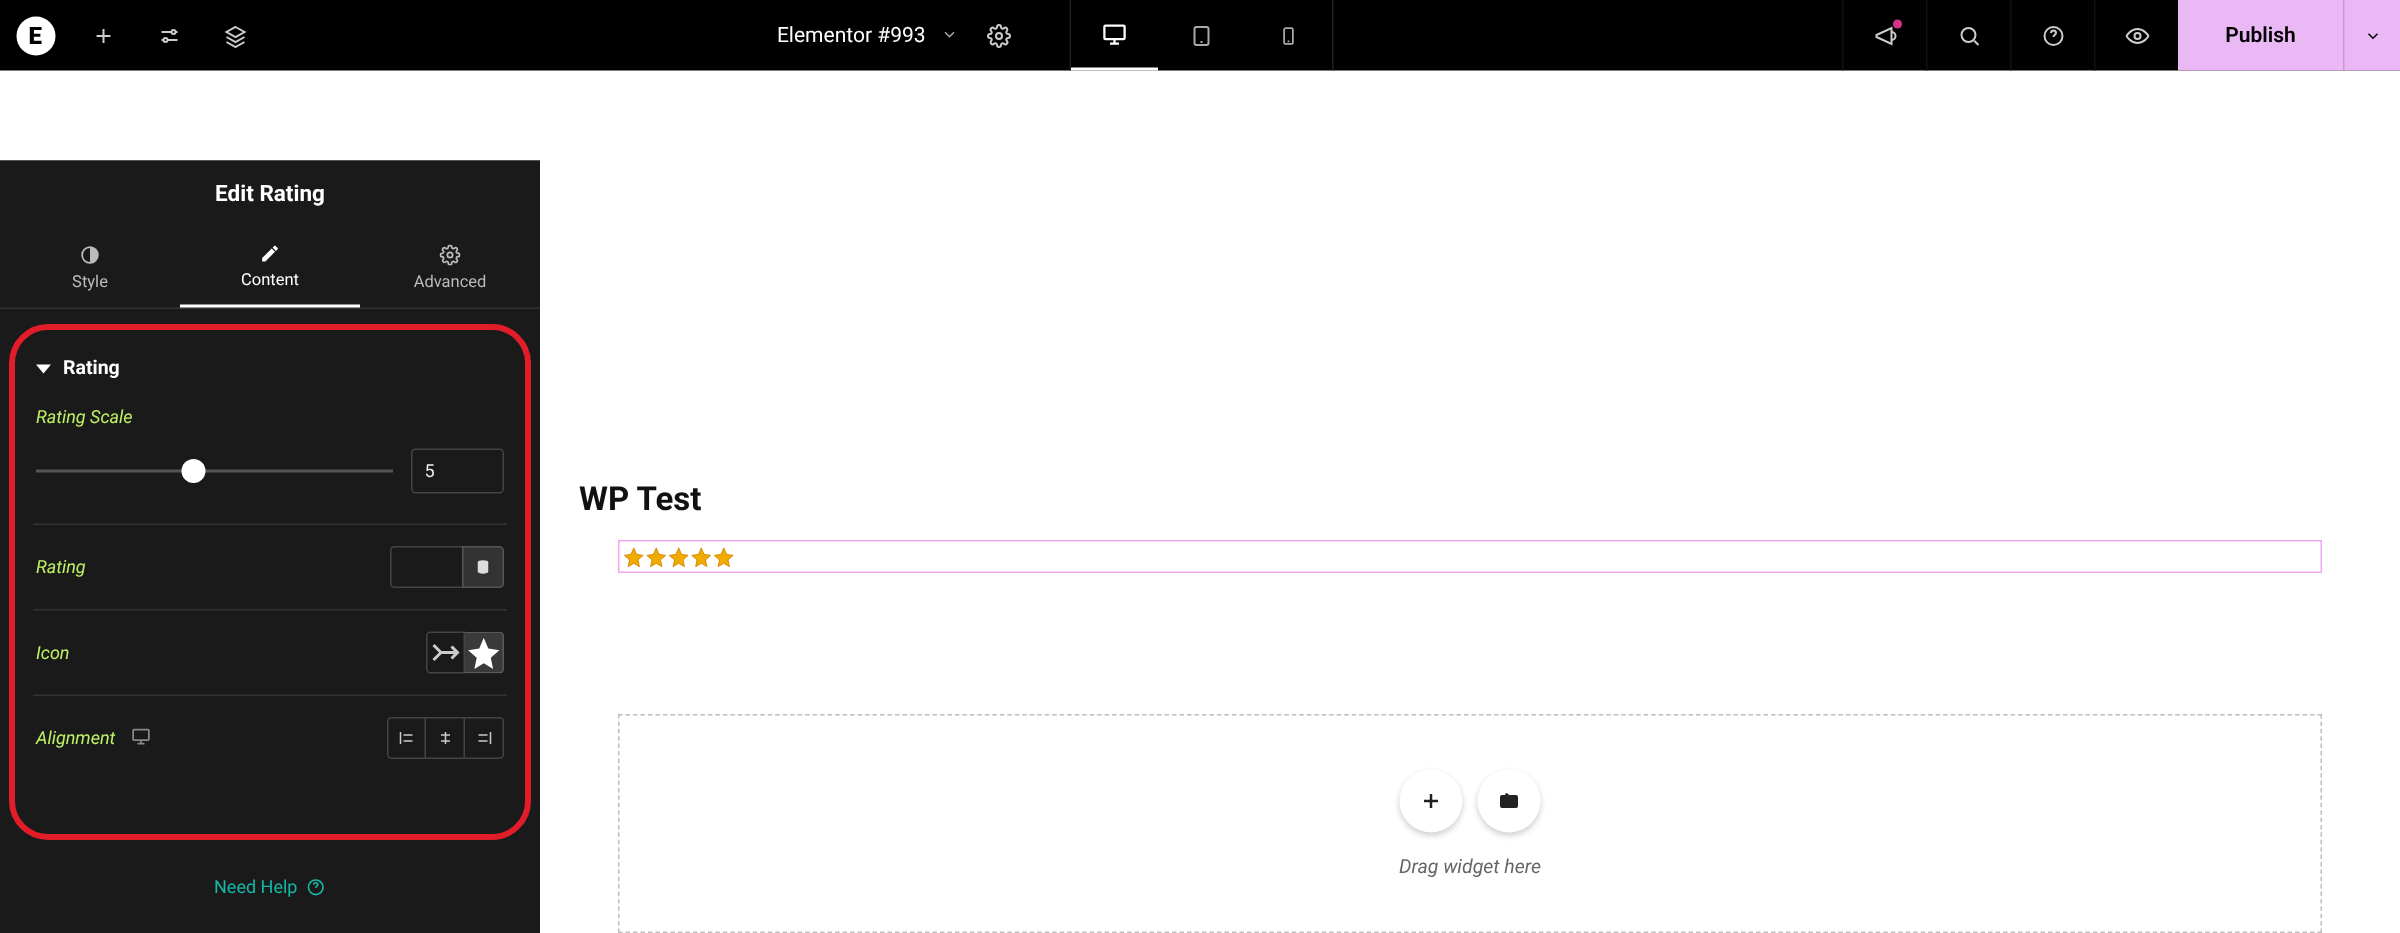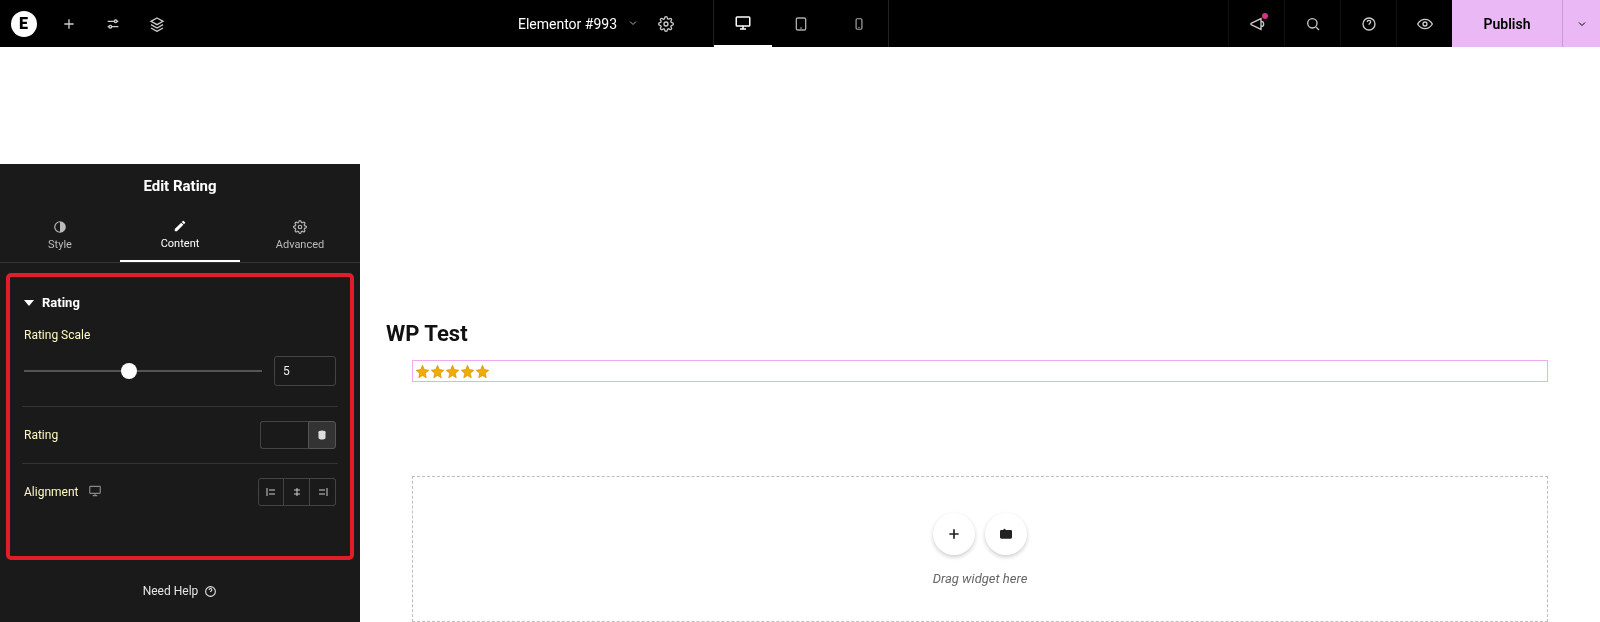--- a/index.html
+++ b/index.html
@@ -28,28 +28,28 @@
   .main { flex: 1; display: flex; height: calc(622px - 47px); align-items: flex-end; }
 
   
   .panel { width: 360px; background: #1a1a1a; color: #ddd; display:flex; flex-direction:column; position:relative; }
   .panel-title { height: 44px; display:flex; align-items:center; justify-content:center; font-size:15px; font-weight:700; color:#fff; background:#1a1a1a; }
   .tabs { display:flex; border-bottom:1px solid #333; }
   .tab { flex:1; display:flex; flex-direction:column; align-items:center; justify-content:center; gap:4px; height:54px; font-size:11px; color:#bbb; }
   .tab.active { color:#fff; border-bottom:2px solid #fff; }
   .tab svg { width:14px; height:14px; }
 
-  .highlight-box { margin: 10px 6px 0 6px; border:4px solid #e11d2a; border-radius:5px; padding: 14px 12px 36px 12px; }
+  .highlight-box { margin: 10px 6px 0 6px; border:4px solid #e11d2a; border-radius:26px; padding: 14px 12px 36px 12px; }
 
   .section-head { display:flex; align-items:center; gap:8px; font-size:13px; font-weight:700; color:#fff; padding: 4px 2px 18px 2px;}
   .caret-down { width:0; height:0; border-left:5px solid transparent; border-right:5px solid transparent; border-top:6px solid #fff; }
 
   .ctrl { padding: 0 2px; border-bottom: 1px solid #333; }
   .ctrl:last-of-type { border-bottom: none; }
-  .ctrl-label { font-size:12px; color:#fef9c3; display:flex; align-items:center; gap:10px; }
+  .ctrl-label { font-size:12px; color:#bef264; display:flex; align-items:center; gap:10px;font-style:italic; }
   .ctrl-row { display:flex; align-items:center; justify-content:space-between; padding: 14px 0; }
 
   .slider-block { padding-bottom: 20px; }
   .slider-wrap { display:flex; align-items:center; gap:12px; margin-top:14px; }
   .slider { position:relative; flex:1; height:14px; }
   .slider-track { position:absolute; left:0; right:0; top:50%; height:2px; background:#555; transform:translateY(-50%); }
   .slider-thumb { position:absolute; top:50%; width:16px; height:16px; background:#fff; border-radius:50%; transform:translate(-50%,-50%); }
   .num-box { width:62px; height:30px; border:1px solid #444; background:#1a1a1a; border-radius:3px; color:#eee; font-size:12px; padding:0 8px; display:flex; align-items:center; }
 
   .dual-box { display:flex; }
@@ -64,21 +64,21 @@
   .icon-seg .seg:last-child{border-radius:0 3px 3px 0;}
   .icon-seg .seg.active{ background:#3a3a3a; color:#fff; border-color:#5a5a5a;}
   .icon-seg .seg + .seg { border-left:none; }
 
   .align-seg { display:flex; }
   .align-seg .seg { width:26px; height:28px; border:1px solid #444; display:flex; align-items:center; justify-content:center; color:#ccc; background:#1a1a1a;}
   .align-seg .seg:first-child{border-radius:3px 0 0 3px;}
   .align-seg .seg:last-child{border-radius:0 3px 3px 0;}
   .align-seg .seg + .seg { border-left:none; }
 
-  .need-help { text-align:center; font-size:12px; color:#e5e5e5; padding:24px 0; display:flex; align-items:center; justify-content:center; gap:6px;}
+  .need-help { text-align:center; font-size:12px; color:#14b8a6; padding:24px 0; display:flex; align-items:center; justify-content:center; gap:6px;}
 
   .collapse-handle { position:absolute; right:-13px; top:390px; width:13px; height:48px; background:#000; display:flex; align-items:center; justify-content:center; color:#ccc; border-radius: 0 2px 2px 0;}
   .collapse-handle svg{width:8px;height:8px;}
 
   
   .canvas { flex:1; background:#fff; position:relative; }
   .page-heading { font-size:22px; font-weight:700; color:#111; padding: 20px 0 14px 26px;}
   .widget-outline { margin: 0 52px; border:1px solid #f0a8f0; height:22px; display:flex; align-items:center; padding-left:2px;}
   .stars { display:flex; gap:0px; }
   .star { color:#f0ad00; }
@@ -241,20 +241,37 @@
               <div class="seg right">
                 <svg viewBox="0 0 24 24" fill="currentColor">
                     <ellipse cx="12" cy="6" rx="7" ry="3"></ellipse>
                     <path d="M5 6v6c0 1.66 3.13 3 7 3s7-1.34 7-3V6M5 12v6c0 1.66 3.13 3 7 3s7-1.34 7-3v-6"></path>
                   </svg>
               </div>
             </div>
           </div>
         </div>
 
+        <div class="ctrl">
+          <div class="ctrl-row">
+            <div class="ctrl-label">Icon</div>
+            <div class="icon-seg">
+              <div class="seg">
+                <svg viewBox="0 0 24 24" fill="none" stroke="currentColor" stroke-width="2">
+                    <path d="M4 17l5-5M4 7l5 5M20 12H9M16 8l4 4-4 4"></path>
+                  </svg>
+              </div>
+              <div class="seg active">
+                <svg viewBox="0 0 24 24" fill="currentColor">
+                    <path d="M12 2l2.9 6.9L22 10l-5.5 4.8L18 22l-6-3.6L6 22l1.5-7.2L2 10l7.1-1.1L12 2z"></path>
+                  </svg>
+              </div>
+            </div>
+          </div>
+        </div>
 
         <div class="ctrl">
           <div class="ctrl-row">
             <div class="ctrl-label">
               <span>Alignment</span>
               <span style="color:#888;">
                 <svg width="14" height="14" viewBox="0 0 24 24" fill="none" stroke="currentColor" stroke-width="2">
                     <rect x="3" y="4" width="18" height="12" rx="1"></rect>
                     <path d="M8 20h8M12 16v4"></path>
                   </svg>

